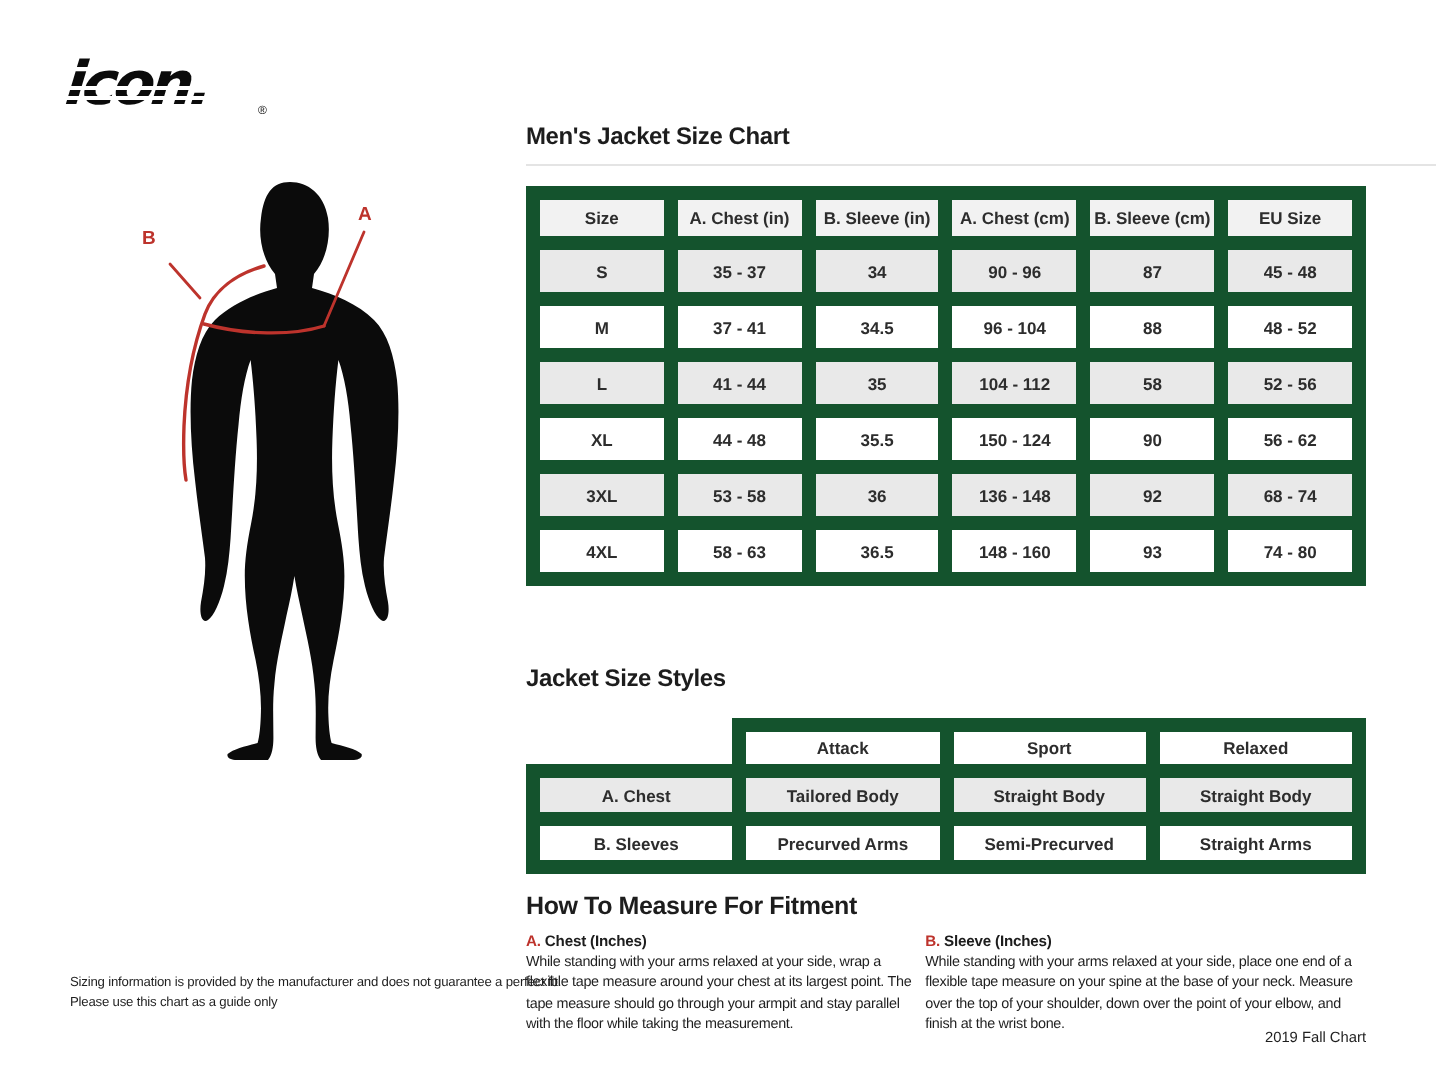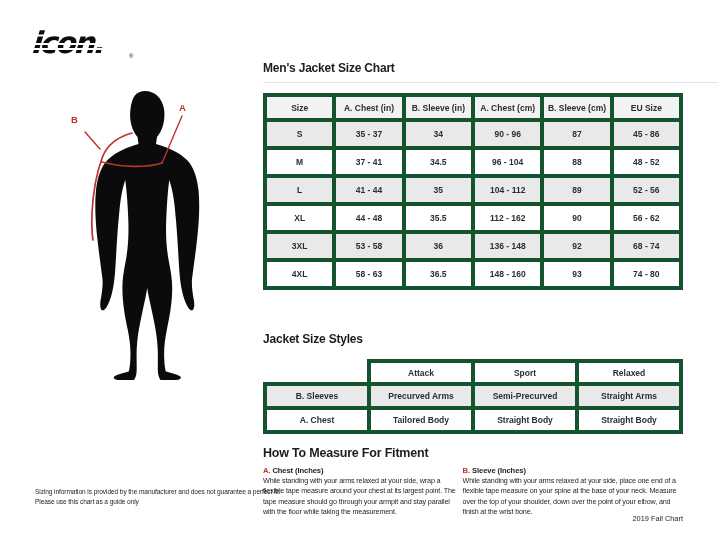--- a/index.html
+++ b/index.html
@@ -29,21 +29,21 @@
 
   
   .sec-title{ font-size:12px; font-weight:700; color:#1d1d1d; letter-spacing:-0.2px; }
   #size-chart-title { left:263px; top:61px; }
   #title-divider { left:263px; top:82px; width:455px; height:1px; background:#e4e4e4; }
   #styles-title { left:263px; top:332px;text-align:center; }
 
   
   table{ border-collapse:collapse; table-layout:fixed; }
   th,td{
-    border:4px solid #14532d; text-align:center; vertical-align:middle;
+    border:7px solid #14532d; text-align:center; vertical-align:middle;
     font-size:8.5px; font-weight:700; color:#2d2d2d;
   }
   #size-table { left:263px; top:93px; width:420px; }
   #size-table th{ height:25px; background:#f2f2f2; }
   #size-table td{ height:28px; background:#ffffff; }
   #size-table tbody tr:nth-child(odd) td{ background:#e9e9e9; }
 
   #styles-table { left:263px; top:359px; width:420px;padding-left:16px; }
   #styles-table th{ height:23px; background:#ffffff; }
   #styles-table td{ height:24px; background:#ffffff; }
@@ -157,43 +157,43 @@
       <th>EU Size</th>
     </tr>
   </thead>
   <tbody>
     <tr>
       <td>S</td>
       <td>35 - 37</td>
       <td>34</td>
       <td>90 - 96</td>
       <td>87</td>
-      <td>45 - 86</td>
+      <td>45 - 48</td>
     </tr>
     <tr>
       <td>M</td>
       <td>37 - 41</td>
       <td>34.5</td>
       <td>96 - 104</td>
       <td>88</td>
       <td>48 - 52</td>
     </tr>
     <tr>
       <td>L</td>
       <td>41 - 44</td>
       <td>35</td>
       <td>104 - 112</td>
-      <td>89</td>
+      <td>58</td>
       <td>52 - 56</td>
     </tr>
     <tr>
       <td>XL</td>
       <td>44 - 48</td>
       <td>35.5</td>
-      <td>112 - 162</td>
+      <td>150 - 124</td>
       <td>90</td>
       <td>56 - 62</td>
     </tr>
     <tr>
       <td>3XL</td>
       <td>53 - 58</td>
       <td>36</td>
       <td>136 - 148</td>
       <td>92</td>
       <td>68 - 74</td>
@@ -215,30 +215,30 @@
   <thead>
     <tr>
       <th class="blank-cell"></th>
       <th>Attack</th>
       <th>Sport</th>
       <th>Relaxed</th>
     </tr>
   </thead>
   <tbody>
     <tr>
+      <td>A. Chest</td>
+      <td>Tailored Body</td>
+      <td>Straight Body</td>
+      <td>Straight Body</td>
+    </tr>
+    <tr>
       <td>B. Sleeves</td>
       <td>Precurved Arms</td>
       <td>Semi-Precurved</td>
       <td>Straight Arms</td>
-    </tr>
-    <tr>
-      <td>A. Chest</td>
-      <td>Tailored Body</td>
-      <td>Straight Body</td>
-      <td>Straight Body</td>
     </tr>
   </tbody>
 </table>
 
 <div class="abs" id="fitment">
   <h3>How To Measure For Fitment</h3>
   <div class="fit-cols">
     <div class="fit-col-a">
       <div class="fit-head">
         <span class="fit-letter">A.</span>

